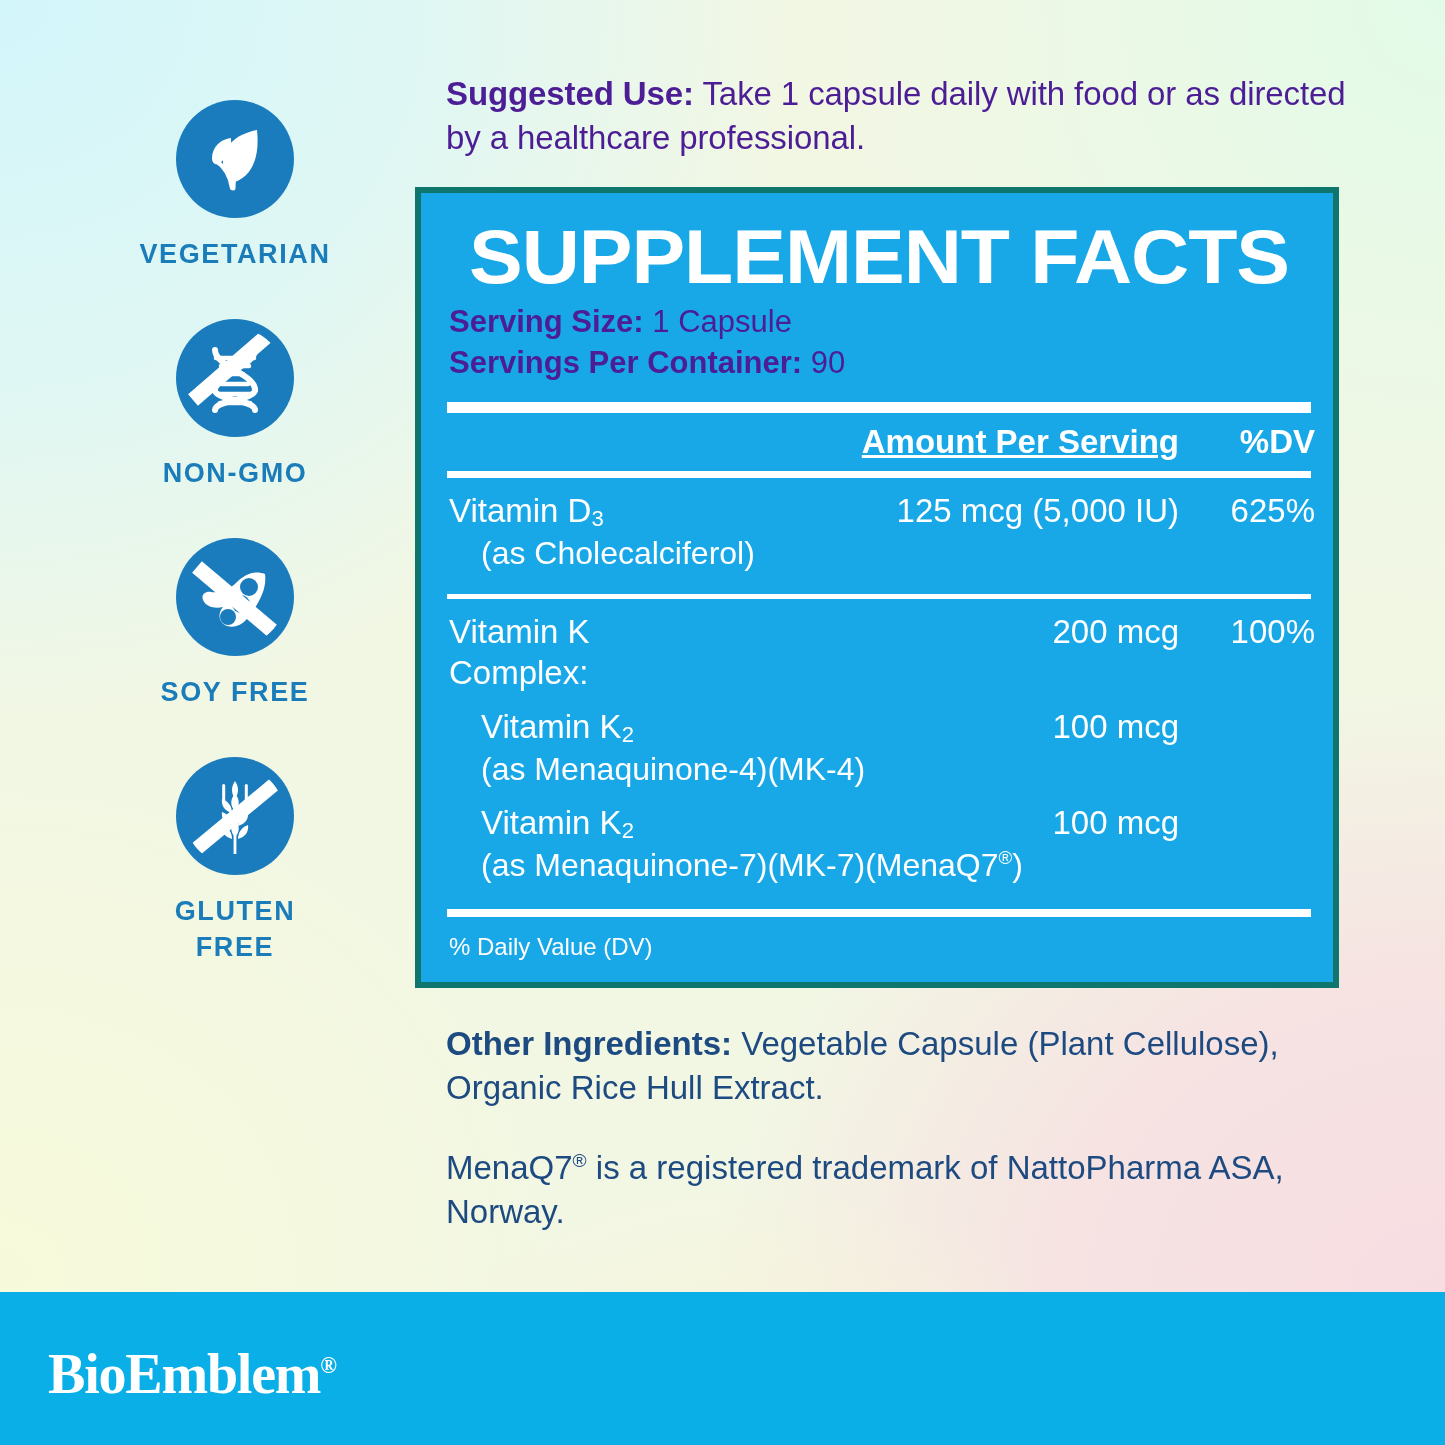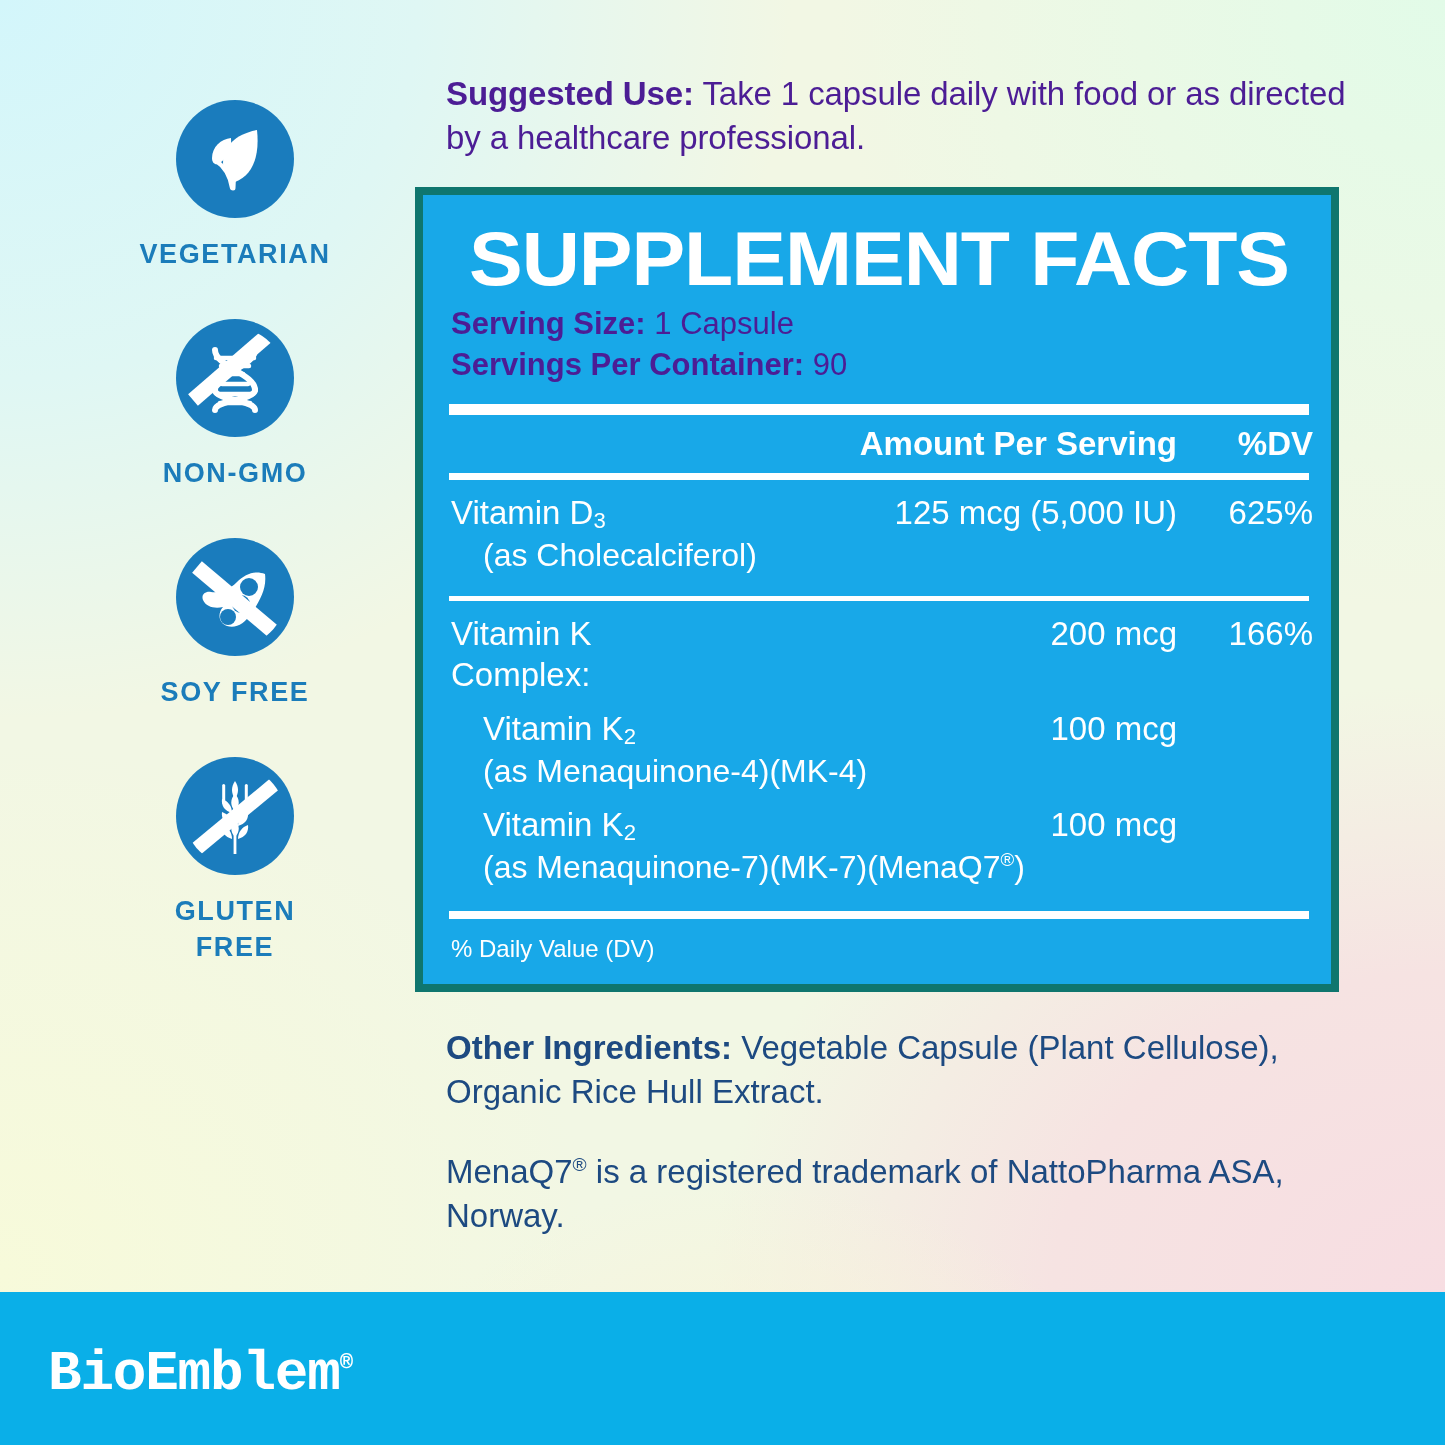--- a/index.html
+++ b/index.html
@@ -67,21 +67,21 @@
     font-size:33px; line-height:1.32; color:#4c1d95;
     letter-spacing:-0.1px;
   }
   .suggested-use b { font-weight:700; }
 
   
   .sf-panel {
     margin-top:28px;
     width:924px;
     background:#18a8e8;
-    border:8px solid #0f766e;
+    border:6px solid #0f766e;
     padding:16px 0 0 0;
     position:relative;
   }
   .sf-inner { padding:0 18px 0 22px; }
 
   .sf-title {
     font-size:76px; font-weight:700; color:#ffffff;
     letter-spacing:-1px; line-height:0.98;
     text-align:center; white-space:nowrap;
     transform:scaleX(1.06); transform-origin:center;
@@ -97,21 +97,21 @@
   .rule-thick { height:11px; margin-top:18px; }
   .rule-med   { height:7px;  margin-top:6px; }
   .rule-thin  { height:5px;  margin-top:6px; }
   .rule-bottom{ height:8px;  margin-top:10px; }
 
   .sf-head {
     display:flex; align-items:flex-end; justify-content:flex-end;
     color:#ffffff; font-weight:700; font-size:33px;
     padding:10px 0 4px 6px;
   }
-  .col-amount { text-align:right; width:480px; }
+  .col-amount { text-align:right; width:480px;text-decoration:underline; }
   .col-dv     { text-align:right; width:136px; }
 
   .sf-row {
     display:flex; align-items:flex-start;
     color:#ffffff; font-size:33px; line-height:1.26;
     padding-top:12px;
   }
   .sf-row .name { flex:1; padding-left:6px; }
   .sf-row .amount { width:480px; text-align:right; }
   .sf-row .dv { width:136px; text-align:right; }
@@ -140,21 +140,21 @@
   }
 
   
   .brandbar {
     position:absolute; left:0; bottom:0; width:1445px; height:153px;
     background:#0aafe8; z-index:3;
   }
   .brand-logo {
     position:absolute; left:48px; top:50px;
     color:#ffffff; font-size:56px; font-weight:700;
-    letter-spacing:-1.2px; font-family:Liberation Mono, monospace;
+    letter-spacing:-1.2px; font-family:Liberation Serif, serif;
   }
   .brand-logo sup { font-size:0.40em; vertical-align:super; font-weight:700; }
 </style>
 </head>
 <body>
 
 <div id="bg">
   <div class="bg-layer bg-base"></div>
   <div class="bg-layer bg-tl"></div>
   <div class="bg-layer bg-tr"></div>
@@ -311,21 +311,21 @@
           <div class="amount">125 mcg (5,000 IU)</div>
           <div class="dv">625%</div>
         </div>
         <div class="sf-sub sf-pad-b">(as Cholecalciferol)</div>
 
         <div class="rule rule-thin"></div>
 
         <div class="sf-row">
           <div class="name">Vitamin K Complex:</div>
           <div class="amount">200 mcg</div>
-          <div class="dv">166%</div>
+          <div class="dv">100%</div>
         </div>
 
         <div class="sf-row">
           <div class="name sf-indent"><span>Vitamin K</span><sub class="num">2</sub></div>
           <div class="amount">100 mcg</div>
           <div class="dv"></div>
         </div>
         <div class="sf-sub">(as Menaquinone-4)(MK-4)</div>
 
         <div class="sf-row">

